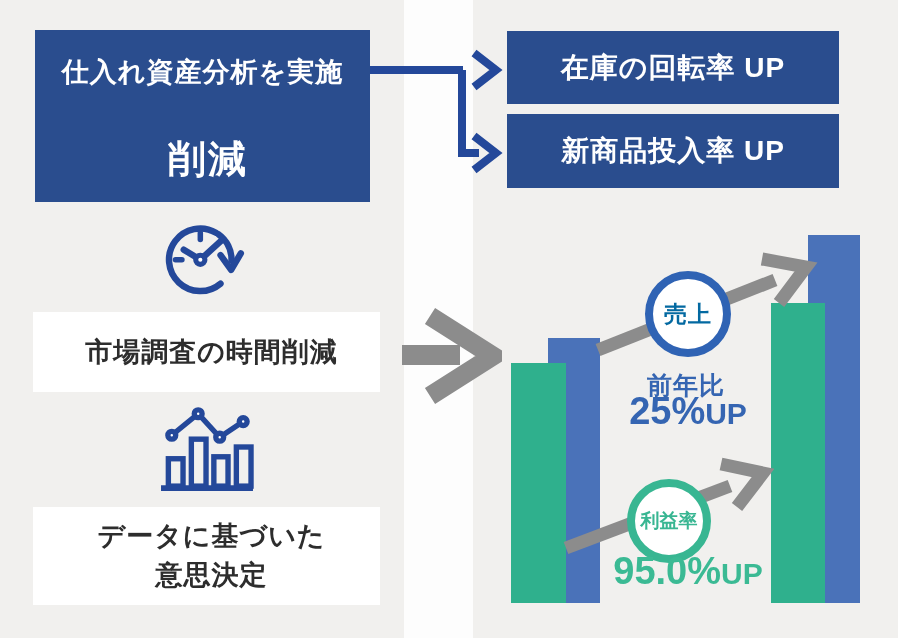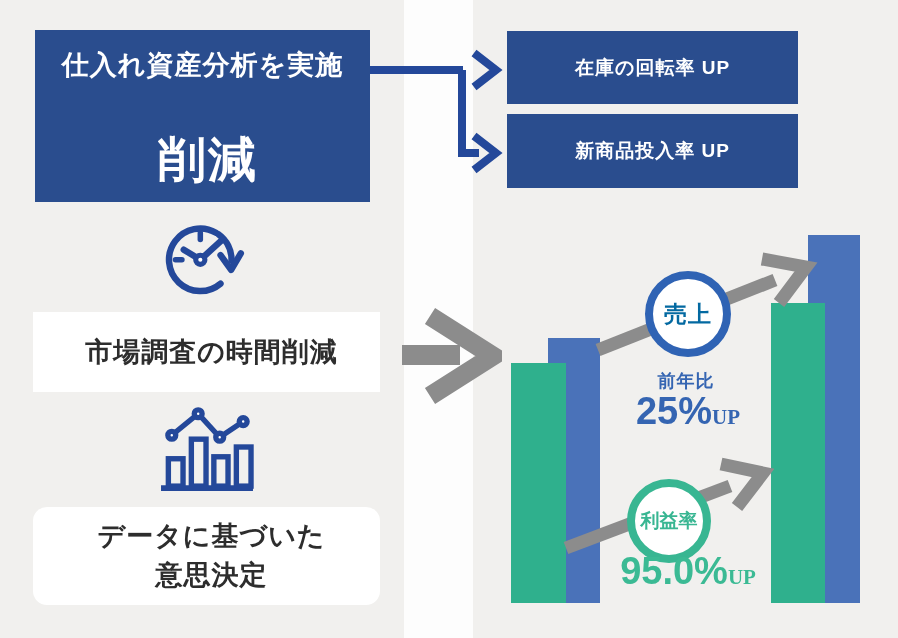--- a/index.html
+++ b/index.html
@@ -6,59 +6,59 @@
   .canvas{
     position:relative;width:898px;height:638px;background:#f1f0ee;overflow:hidden;
     font-family:"Liberation Sans","DejaVu Sans",sans-serif;
   }
   .divider{position:absolute;left:404px;top:0;width:69px;height:638px;background:#fdfdfd;}
 
   
   .cause-box{position:absolute;left:35px;top:30px;width:335px;height:172px;background:#2a4d8e;color:#fff;
     display:flex;flex-direction:column;align-items:center;justify-content:center;text-align:center;gap:40px;}
   .cause-line{font-size:27px;font-weight:bold;line-height:1.75;letter-spacing:1px;}
-  .cause-line.big{font-size:48px;line-height:1.25;letter-spacing:2px;margin-left:11px;}
+  .cause-line.big{font-size:38px;line-height:1.25;letter-spacing:2px;margin-left:11px;}
   .white-box{position:absolute;left:33px;width:337px;background:#ffffff;color:#2d2d2d;
     display:flex;flex-direction:column;align-items:center;justify-content:center;text-align:center;
     font-size:27px;font-weight:bold;letter-spacing:1px;padding-left:10px;}
   #time-box{top:312px;height:80px;}
-  #decision-box{top:507px;height:98px;line-height:1.45;border-radius:14px;}
+  #decision-box{top:507px;height:98px;line-height:1.45;}
   .icon{position:absolute;}
   #clock-icon{left:158px;top:211px;width:92px;height:92px;}
   #chart-icon{left:157px;top:402px;width:100px;height:90px;}
 
   
   #connector{position:absolute;left:368px;top:45px;width:136px;height:130px;}
   #big-arrow{position:absolute;left:398px;top:306px;width:104px;height:100px;}
 
   
-  .outcome-box{position:absolute;left:507px;width:291px;background:#2a4d8e;color:#fff;
-    display:flex;align-items:center;justify-content:center;font-size:19px;font-weight:bold;letter-spacing:1px;}
+  .outcome-box{position:absolute;left:507px;width:332px;background:#2a4d8e;color:#fff;
+    display:flex;align-items:center;justify-content:center;font-size:28px;font-weight:bold;letter-spacing:1px;}
   #outcome1{top:31px;height:73px;}
   #outcome2{top:114px;height:74px;}
 
   .bar{position:absolute;}
   #bar-blue-1{left:548px;top:338px;width:52px;height:265px;background:#4a72b9;}
   #bar-green-1{left:511px;top:363px;width:55px;height:240px;background:#2fb08d;}
   #bar-blue-2{left:808px;top:235px;width:52px;height:368px;background:#4a72b9;}
   #bar-green-2{left:771px;top:303px;width:54px;height:300px;background:#2fb08d;}
 
   #trend-arrows{position:absolute;left:540px;top:240px;width:330px;height:320px;}
 
   .badge{position:absolute;background:#fff;border-radius:50%;display:flex;align-items:center;justify-content:center;
     font-weight:bold;text-align:center;}
   #sales-circle{left:645px;top:271px;width:70px;height:70px;border:8px solid #2f63b4;color:#0369a1;font-size:23px;letter-spacing:1px;}
   #profit-circle{left:627px;top:479px;width:68px;height:68px;border:8px solid #38b692;color:#38b692;font-size:19px;}
 
   .caption{position:absolute;text-align:center;font-weight:bold;}
-  #yoy-label{left:606px;top:369px;width:160px;font-size:18px;color:#3565b2;letter-spacing:1px;}
+  #yoy-label{left:606px;top:369px;width:160px;font-size:25px;color:#3565b2;letter-spacing:1px;}
   #sales-up{left:586px;top:390px;width:204px;color:#3565b2;}
   #profit-up{left:586px;top:550px;width:204px;color:#3bba94;}
   .pct{font-size:38px;font-weight:bold;}
-  .up{font-size:21px;font-weight:bold;font-family:Liberation Serif, serif;}
+  .up{font-size:30px;font-weight:bold;}
 </style>
 </head>
 <body>
 
 <div class="canvas">
 
   <div class="divider"></div>
 
   <div class="cause-box">
     <div class="cause-line">仕入れ資産分析を実施</div>

